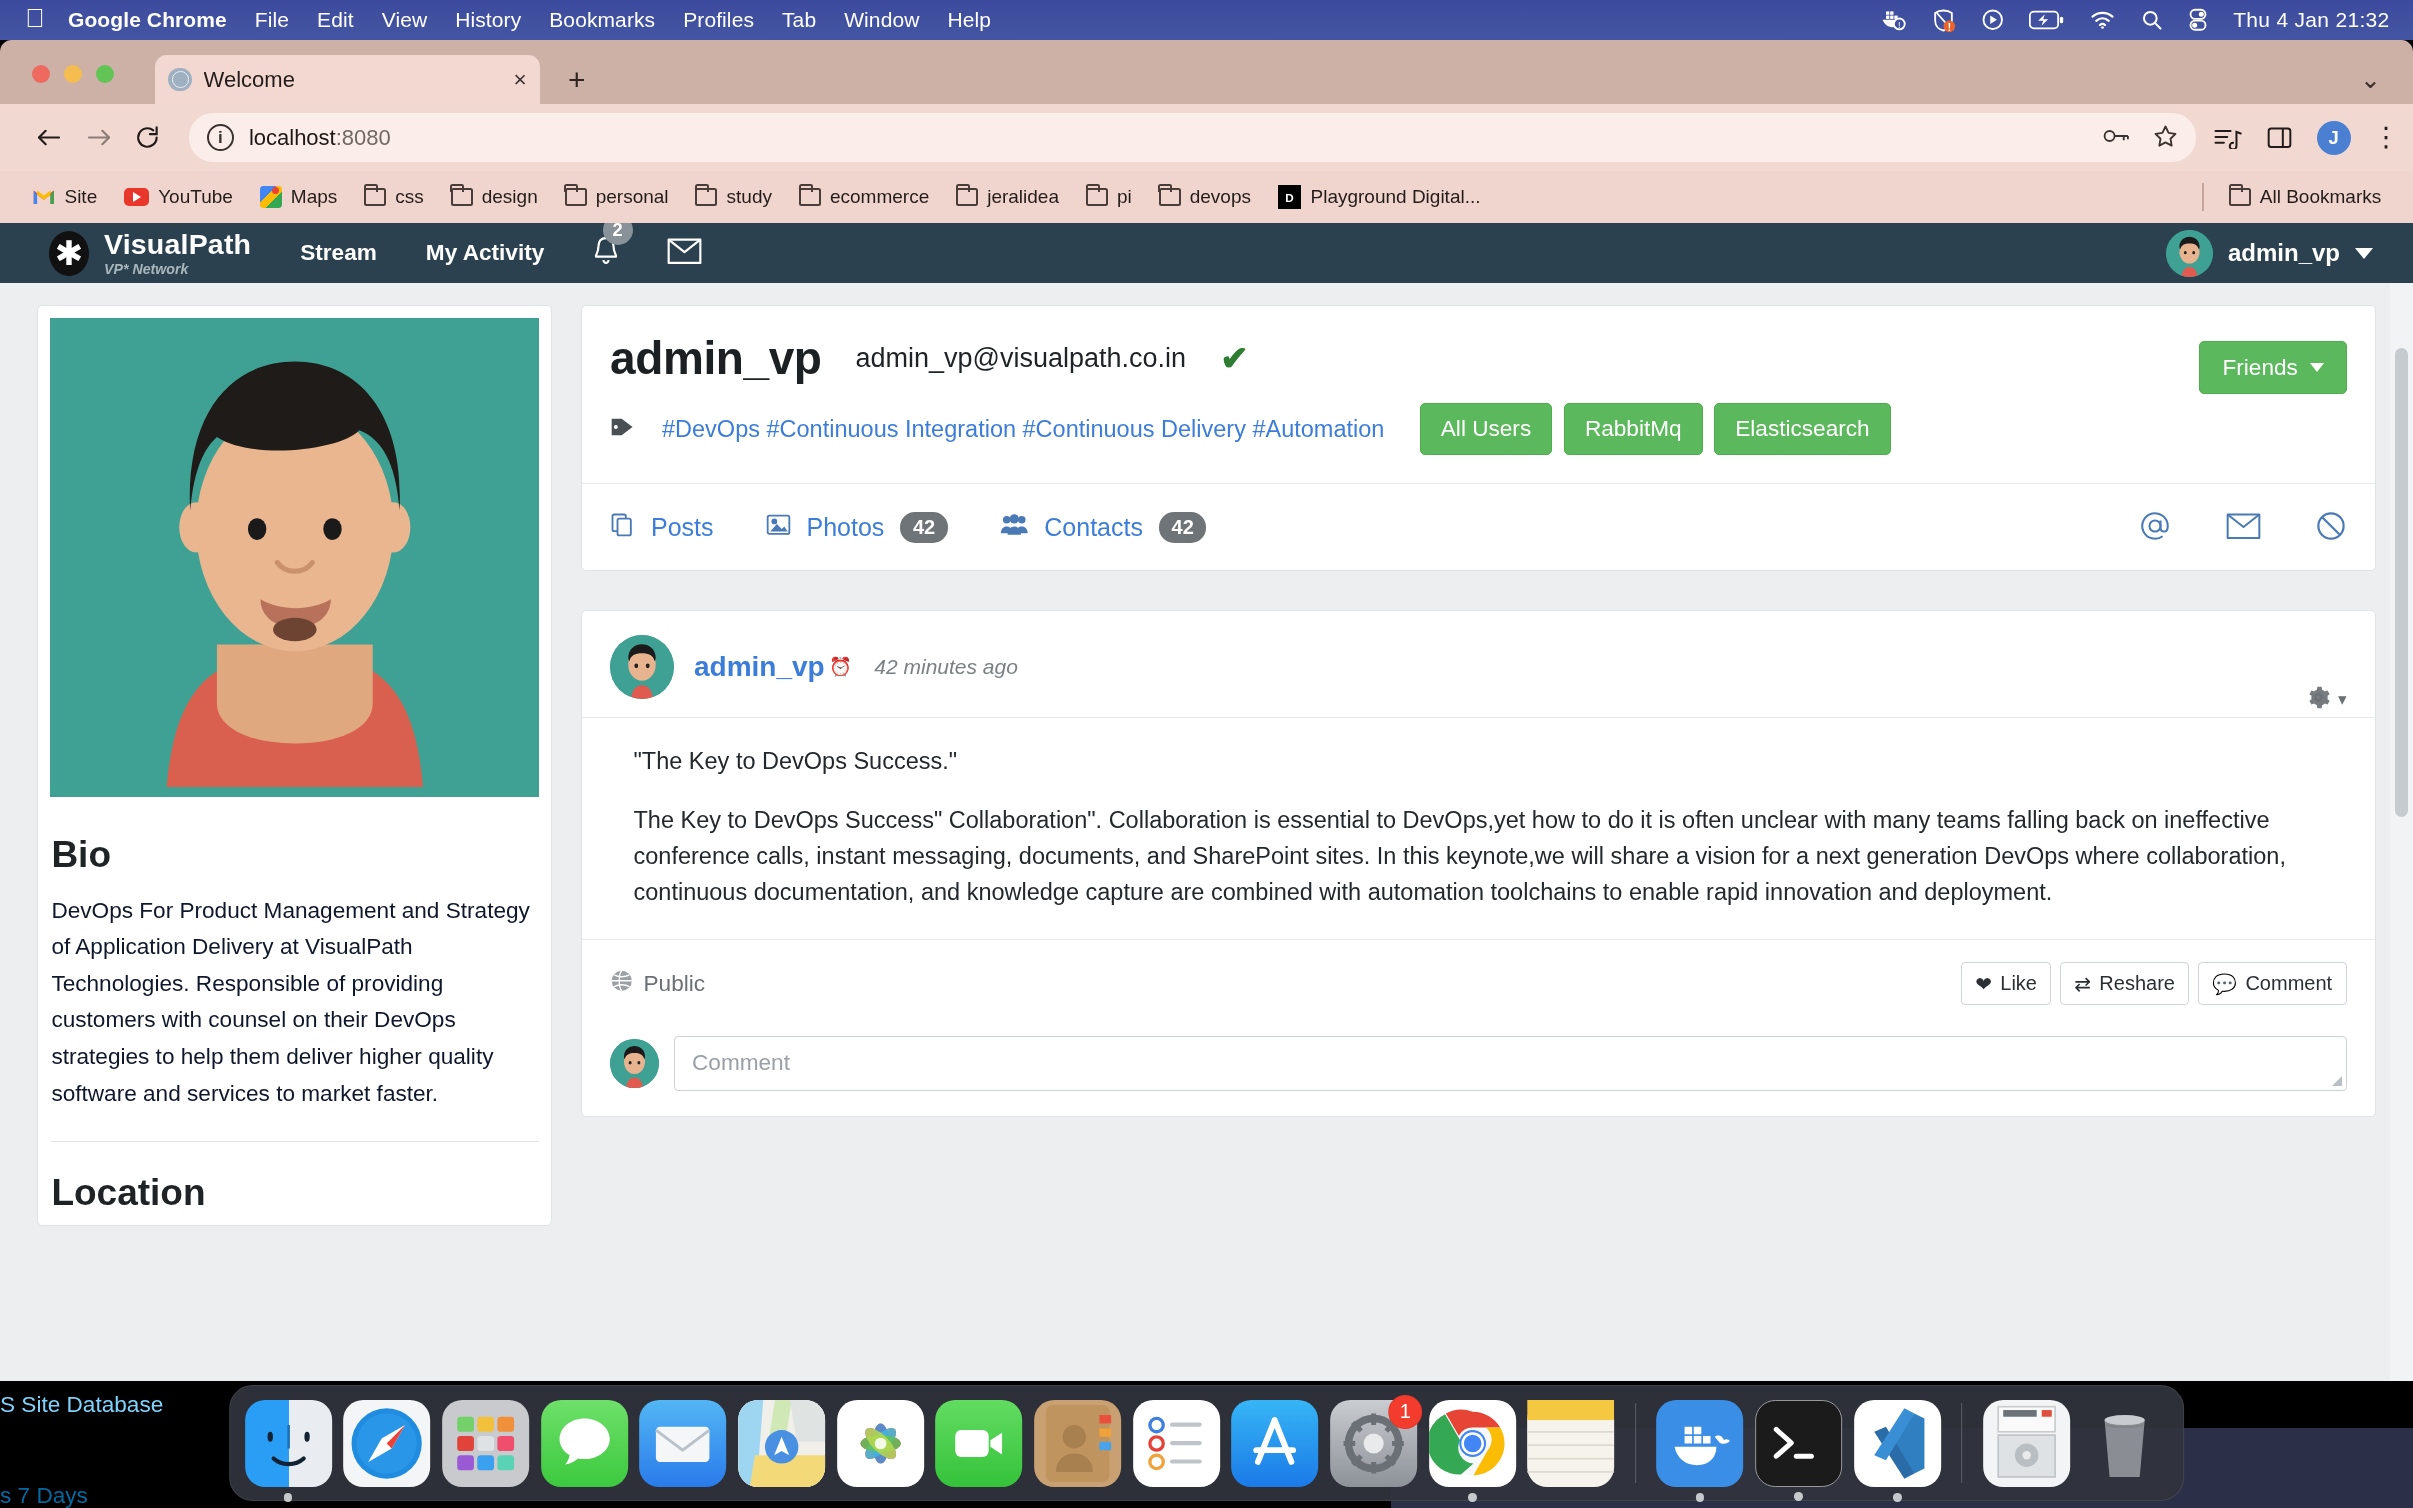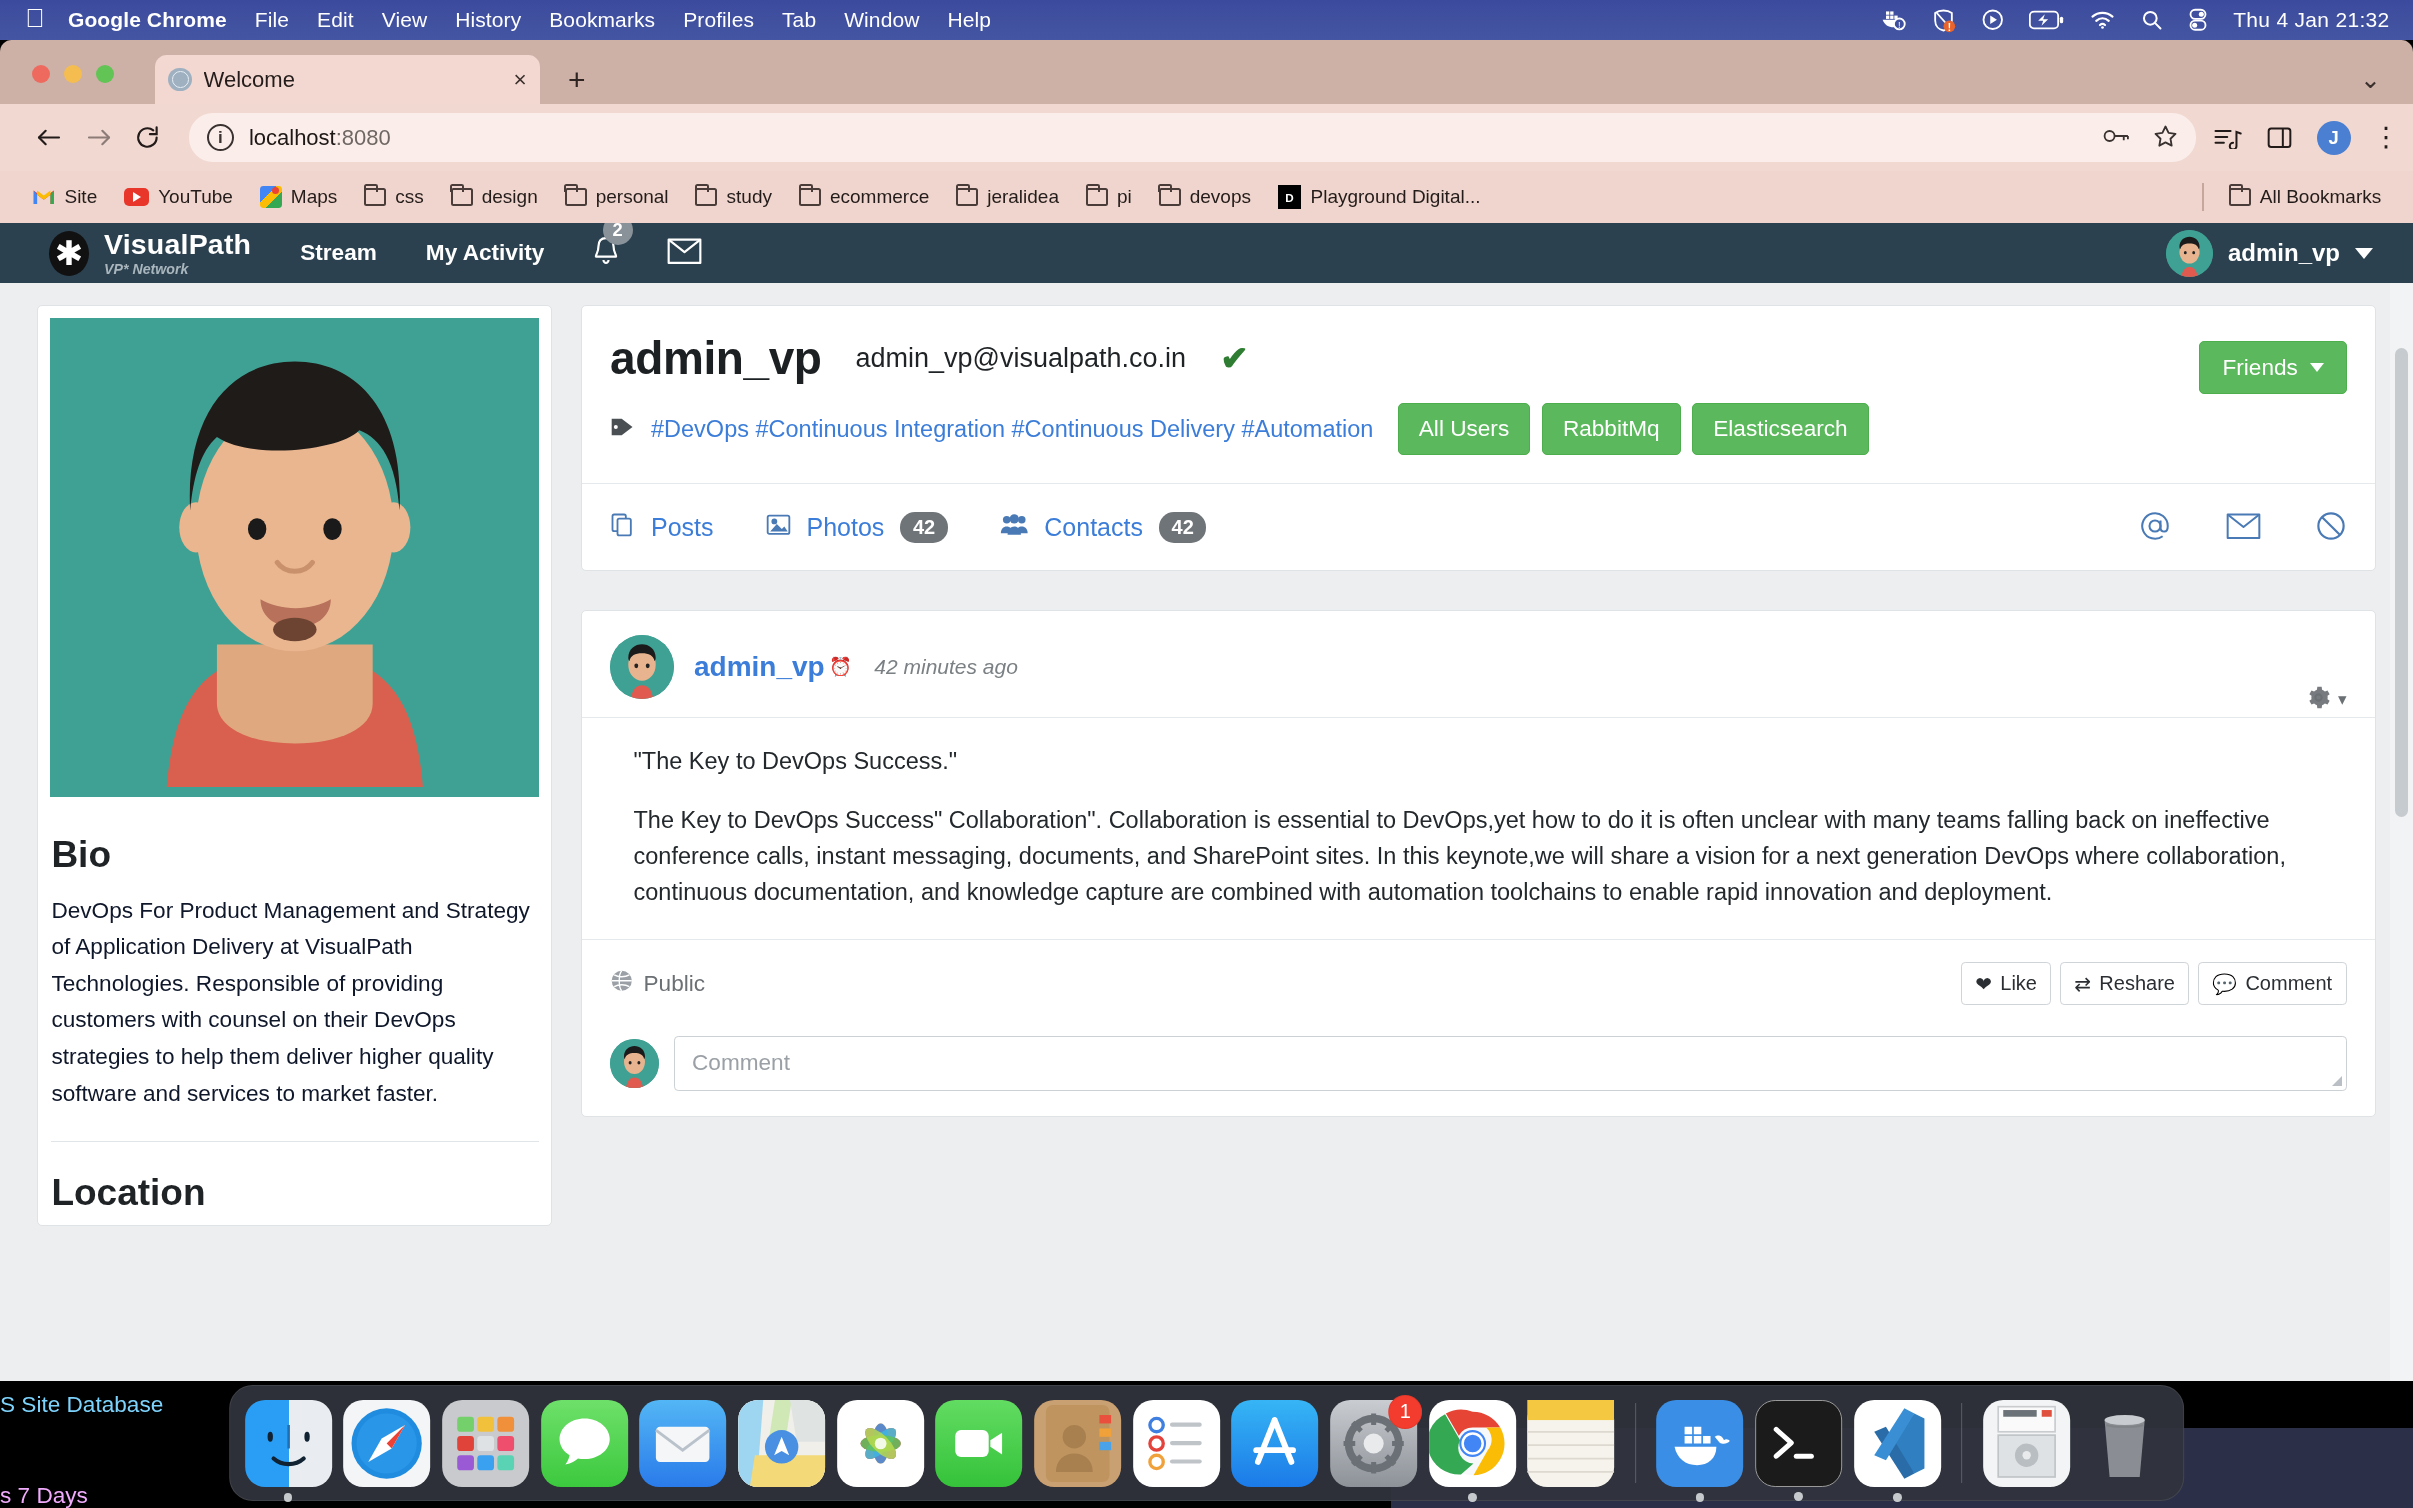--- a/index.html
+++ b/index.html
@@ -23,21 +23,21 @@
   #menubar .right { margin-left: auto; display: flex; align-items: center; gap: 25px; padding-right: 23.5px; }
   #menubar .right svg { display: block; }
   #menubar .clock { font-size: 21px; letter-spacing: 0.3px; }
 
   
   #bg-window {
     position: absolute; left: 0; top: 1374px; width: 2413px; height: 134px;
     background: #000; color:#d8d8d8; z-index: 1;
   }
   #bg-window .bgtext1 { position:absolute; left:0px; top:18.4px; font-size:22.6px; color:#7dd3fc;text-align:right;}
-  #bg-window .bgtext2 { position:absolute; left:0px; top:109px; font-size:22.6px; color:#f0abfc;}
+  #bg-window .bgtext2 { position:absolute; left:0px; top:109px; font-size:22.6px; color:#0369a1;}
   #bg-window .bgpanel {
     position:absolute; left:1391px; top:54px; width:1022px; height:80px; background:#2b3048;
   }
 
   
   #chrome {
     position: absolute; top: 40px; left: 0; width: 2413px; height: 1341px;
     background: #cdb0a6; border-radius: 11.7px 11.7px 0 0; overflow: hidden; z-index: 20;
   }
   
@@ -142,21 +142,21 @@
   .hdr-row1 { display: flex; align-items: center; gap: 34px; }
   .pname { font-size: 46px; font-weight: bold; color: #1c2023; letter-spacing: -0.4px; }
   .pemail { font-size: 27px; color: #1f2326; }
   .check { color: #2e7d32; font-size: 34px; font-weight: bold; }
   .friends-btn {
     position: absolute; right: 28.5px; top: 35px;
     background: #5cb85c; color: #fff; border: 0.8px solid #4cae4c; border-radius: 5px;
     font-size: 22.6px; padding: 12.6px 22px; display: flex; align-items: center; gap: 11.7px;
   }
   .friends-btn .cd { width:0;height:0;border-left:7.5px solid transparent;border-right:7.5px solid transparent;border-top:9.2px solid #fff;}
-  .tagrow { display: flex; align-items: center; gap: 16px; margin-top: 18.4px; position: relative; }
+  .tagrow { display: flex; align-items: center; gap: 27px; margin-top: 18.4px; position: relative; }
   .tag-icon { color: #4a4f54; font-size: 25px; }
   .tags { font-size: 23.5px; color: #3b7dd8; }
   .pillrow { display: flex; gap: 11.7px; margin-left: 8.4px; }
   .pill { background: #5cb85c; color:#fff; border:0.8px solid #4cae4c; border-radius: 5px;
     font-size: 22.6px; padding: 11.7px 20px; white-space: nowrap; }
 
   .tabsrow { display: flex; align-items: center; padding: 0 28.5px; height: 87px; margin-top: 28.5px;
     border-top: 0.8px solid #e6e9eb; }
   .ptab { display: flex; align-items: center; gap: 16px; margin-right: 52px; font-size: 25px; color: #3b7dd8; }
   .ptab .cnt { background: #6f7478; color: #fff; border-radius: 15px; font-size: 20px; font-weight: bold;

